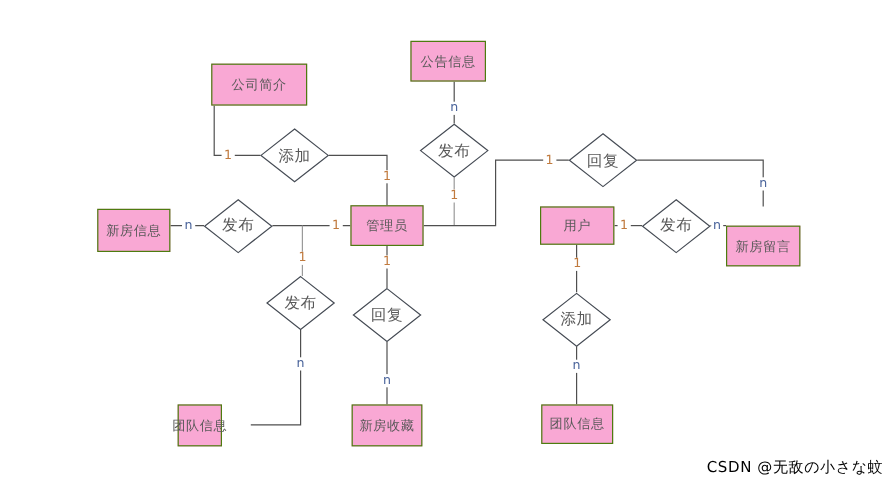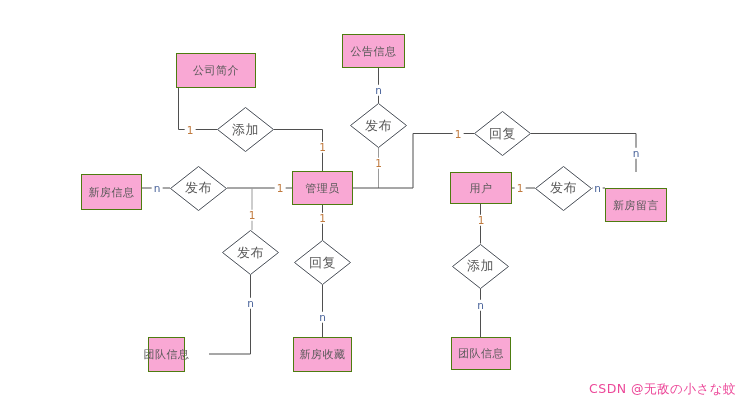--- a/index.html
+++ b/index.html
@@ -24,21 +24,21 @@
     font-size:13px;color:#595959;letter-spacing:.5px;
   }
   .card{
     position:absolute;transform:translate(-50%,-50%);
     font-size:10.5px;line-height:1;background:#ffffff;padding:0 2px;
   }
   .card.one{color:#c07a3e;}
   .card.n{color:#49639a;}
   .watermark{
     position:absolute;right:5px;top:381px;
-    font-size:12.5px;color:#ec4899;letter-spacing:.5px;white-space:nowrap;
+    font-size:12.5px;color:#000000;letter-spacing:.5px;white-space:nowrap;
   }
 </style>
 </head>
 <body>
 
 <div class="stage">
 
   <svg class="wires">
     <polyline class="wire" points="178.5,88 178.5,129.5 217,129.5"></polyline>
     <polyline class="wire" points="274,129.5 322.5,129.5 322.5,171"></polyline>

